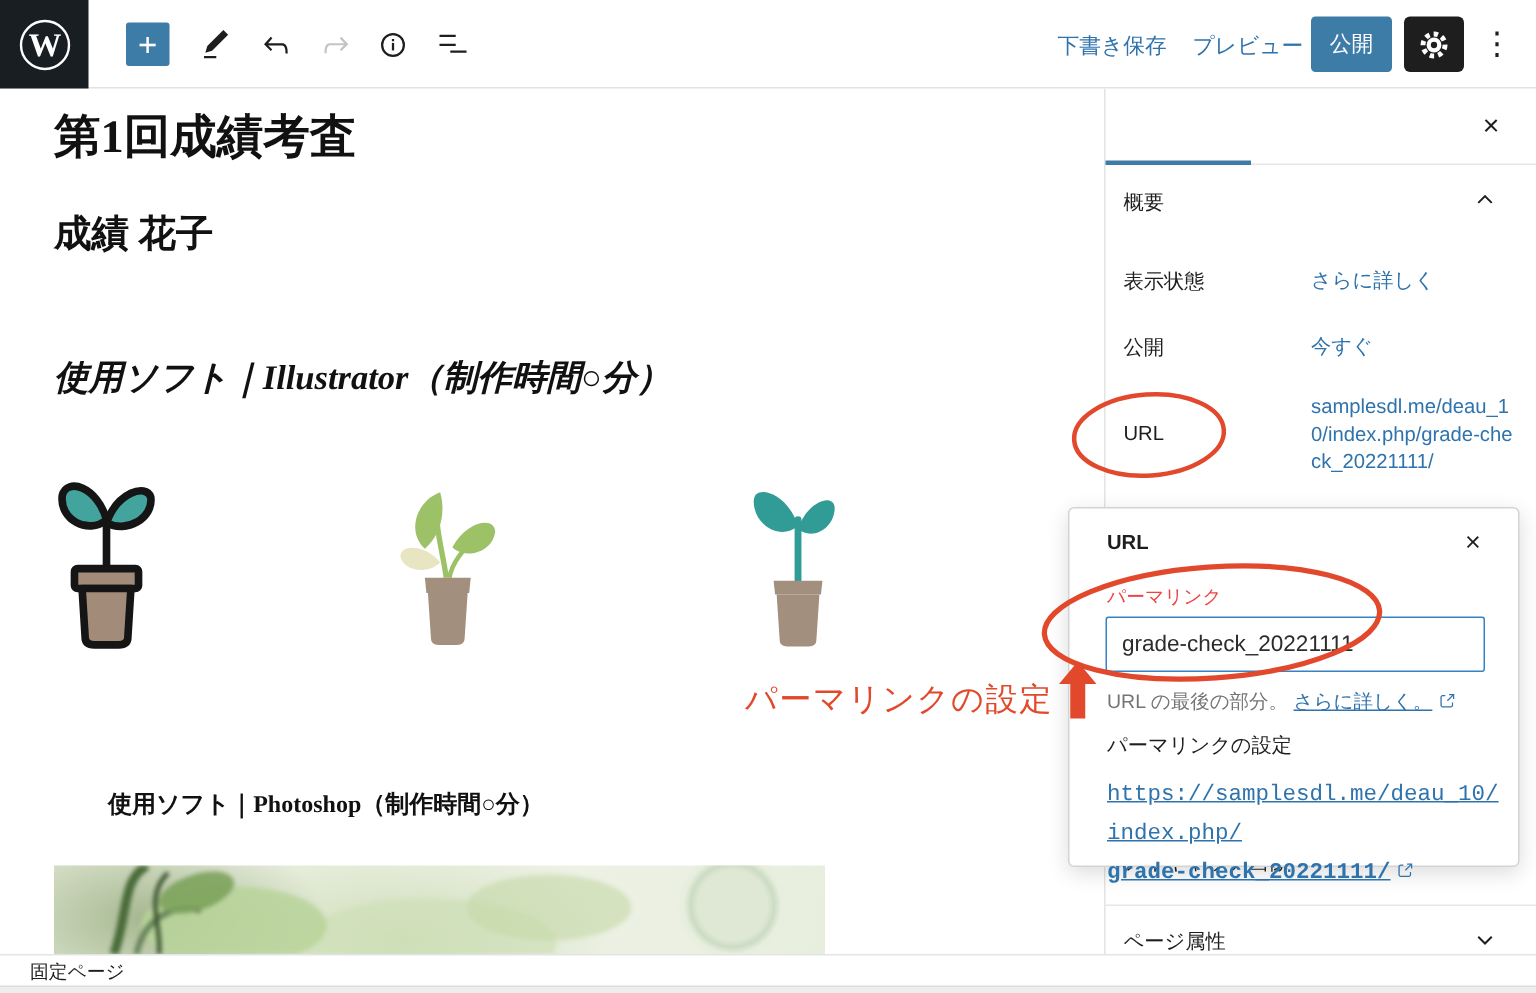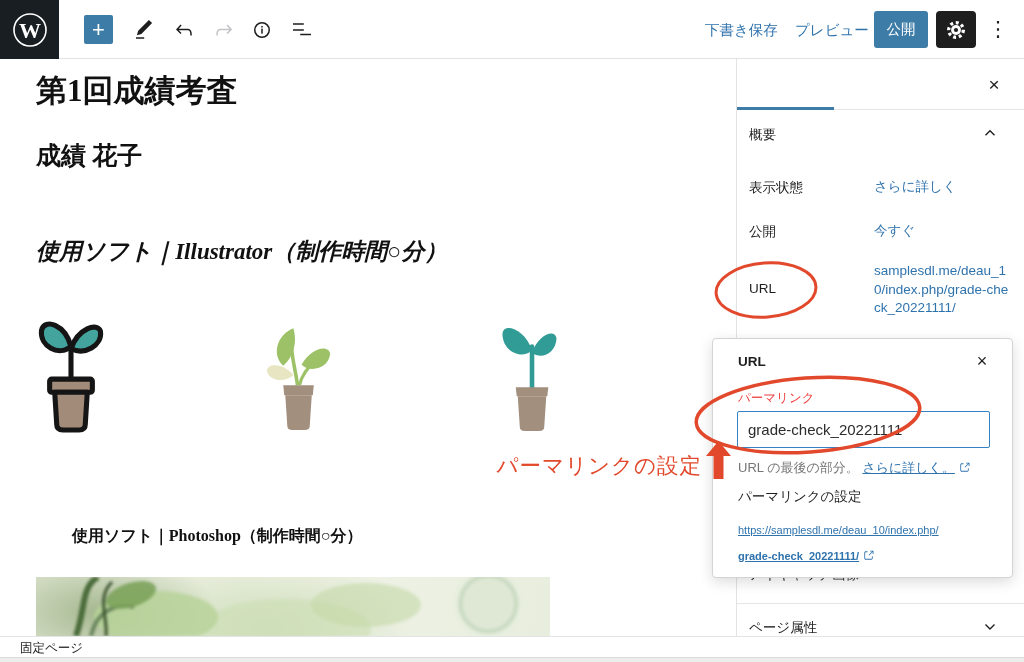--- a/index.html
+++ b/index.html
@@ -85,22 +85,22 @@
   .popover-title { position:absolute; left:25px; top:15px; font-size:13.5px; font-weight:700; }
   .popover-close { position:absolute; right:16px; top:8px; width:28px; height:28px; background:none; border:none;
            font-size:18px; color:#1e1e1e; cursor:pointer; }
   .perma-label { position:absolute; left:25px; top:51px; font-size:12.5px; color:#ef4444; }
   .perma-input { position:absolute; left:24px; top:72px; width:253px; height:37px;
            border:1.5px solid var(--focus); border-radius:2px; padding:0 10px;
            font-size:15px; color:#2c2c2c; font-family:"Liberation Sans","DejaVu Sans",sans-serif; }
   .perma-help { position:absolute; left:25px; top:120px; font-size:13px; color:#757575; width:260px; }
   .perma-help a { color:var(--link); text-decoration:underline; cursor:pointer; }
   .view-label { position:absolute; left:25px; top:149px; font-size:13.5px; color:#1e1e1e; }
-  .page-link { position:absolute; left:25px; top:178px; width:262px; font-size:11px;
-           line-height:26px; color:var(--link); text-decoration:underline; cursor:pointer; word-break:break-all; }
+  .page-link { position:absolute; left:25px; top:178px; width:262px; font-size:15px;
+           line-height:26px; color:var(--link); text-decoration:underline; cursor:pointer; word-break:break-all;font-family:Liberation Mono, monospace; }
   .ext-icon svg { fill:var(--link); vertical-align:-2px; margin-left:3px; }
 
   
   .footer { position:absolute; left:0; top:636px; width:1024px; height:22px; background:#fff;
            border-top:1px solid #e2e4e7; border-bottom:1px solid #dcdcde; z-index:25; }
   .footer-breadcrumb { position:absolute; left:20px; top:3px; font-size:12.5px; color:#1e1e1e; }
   .footer-strip { position:absolute; left:0; top:658px; width:1024px; height:4px; background:#ededee; z-index:25; }
 </style>
 </head>
 <body>

